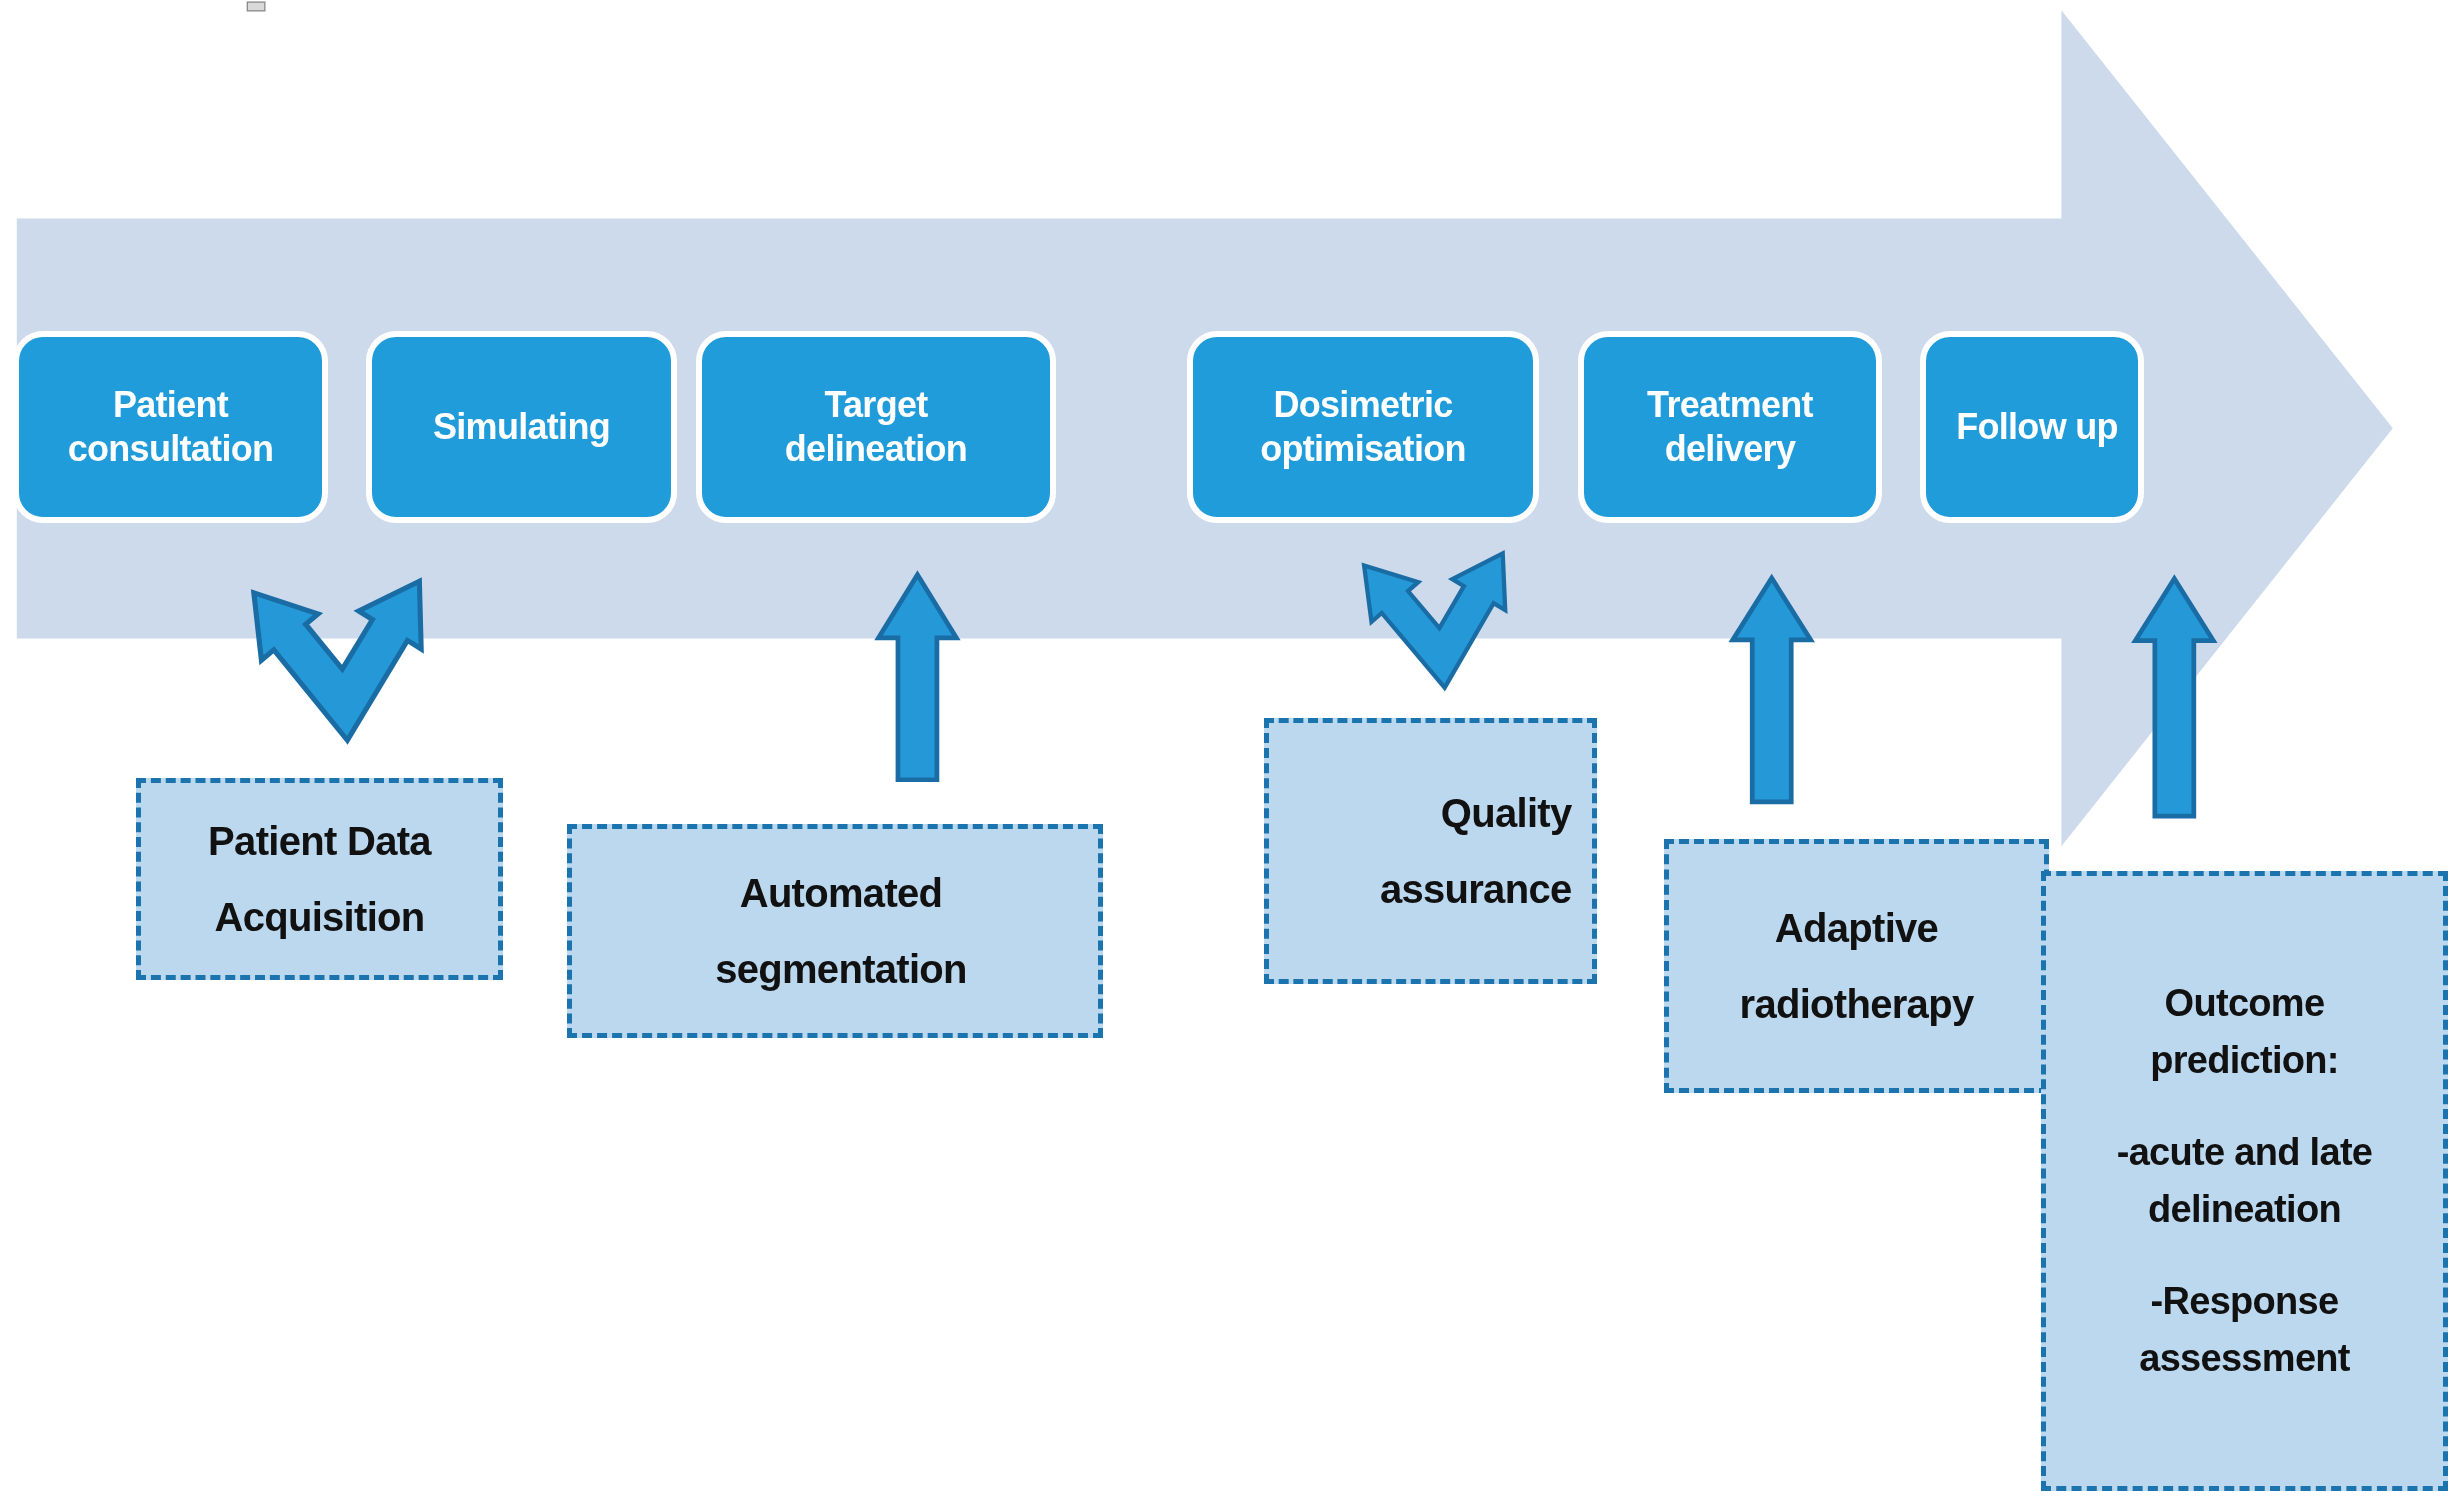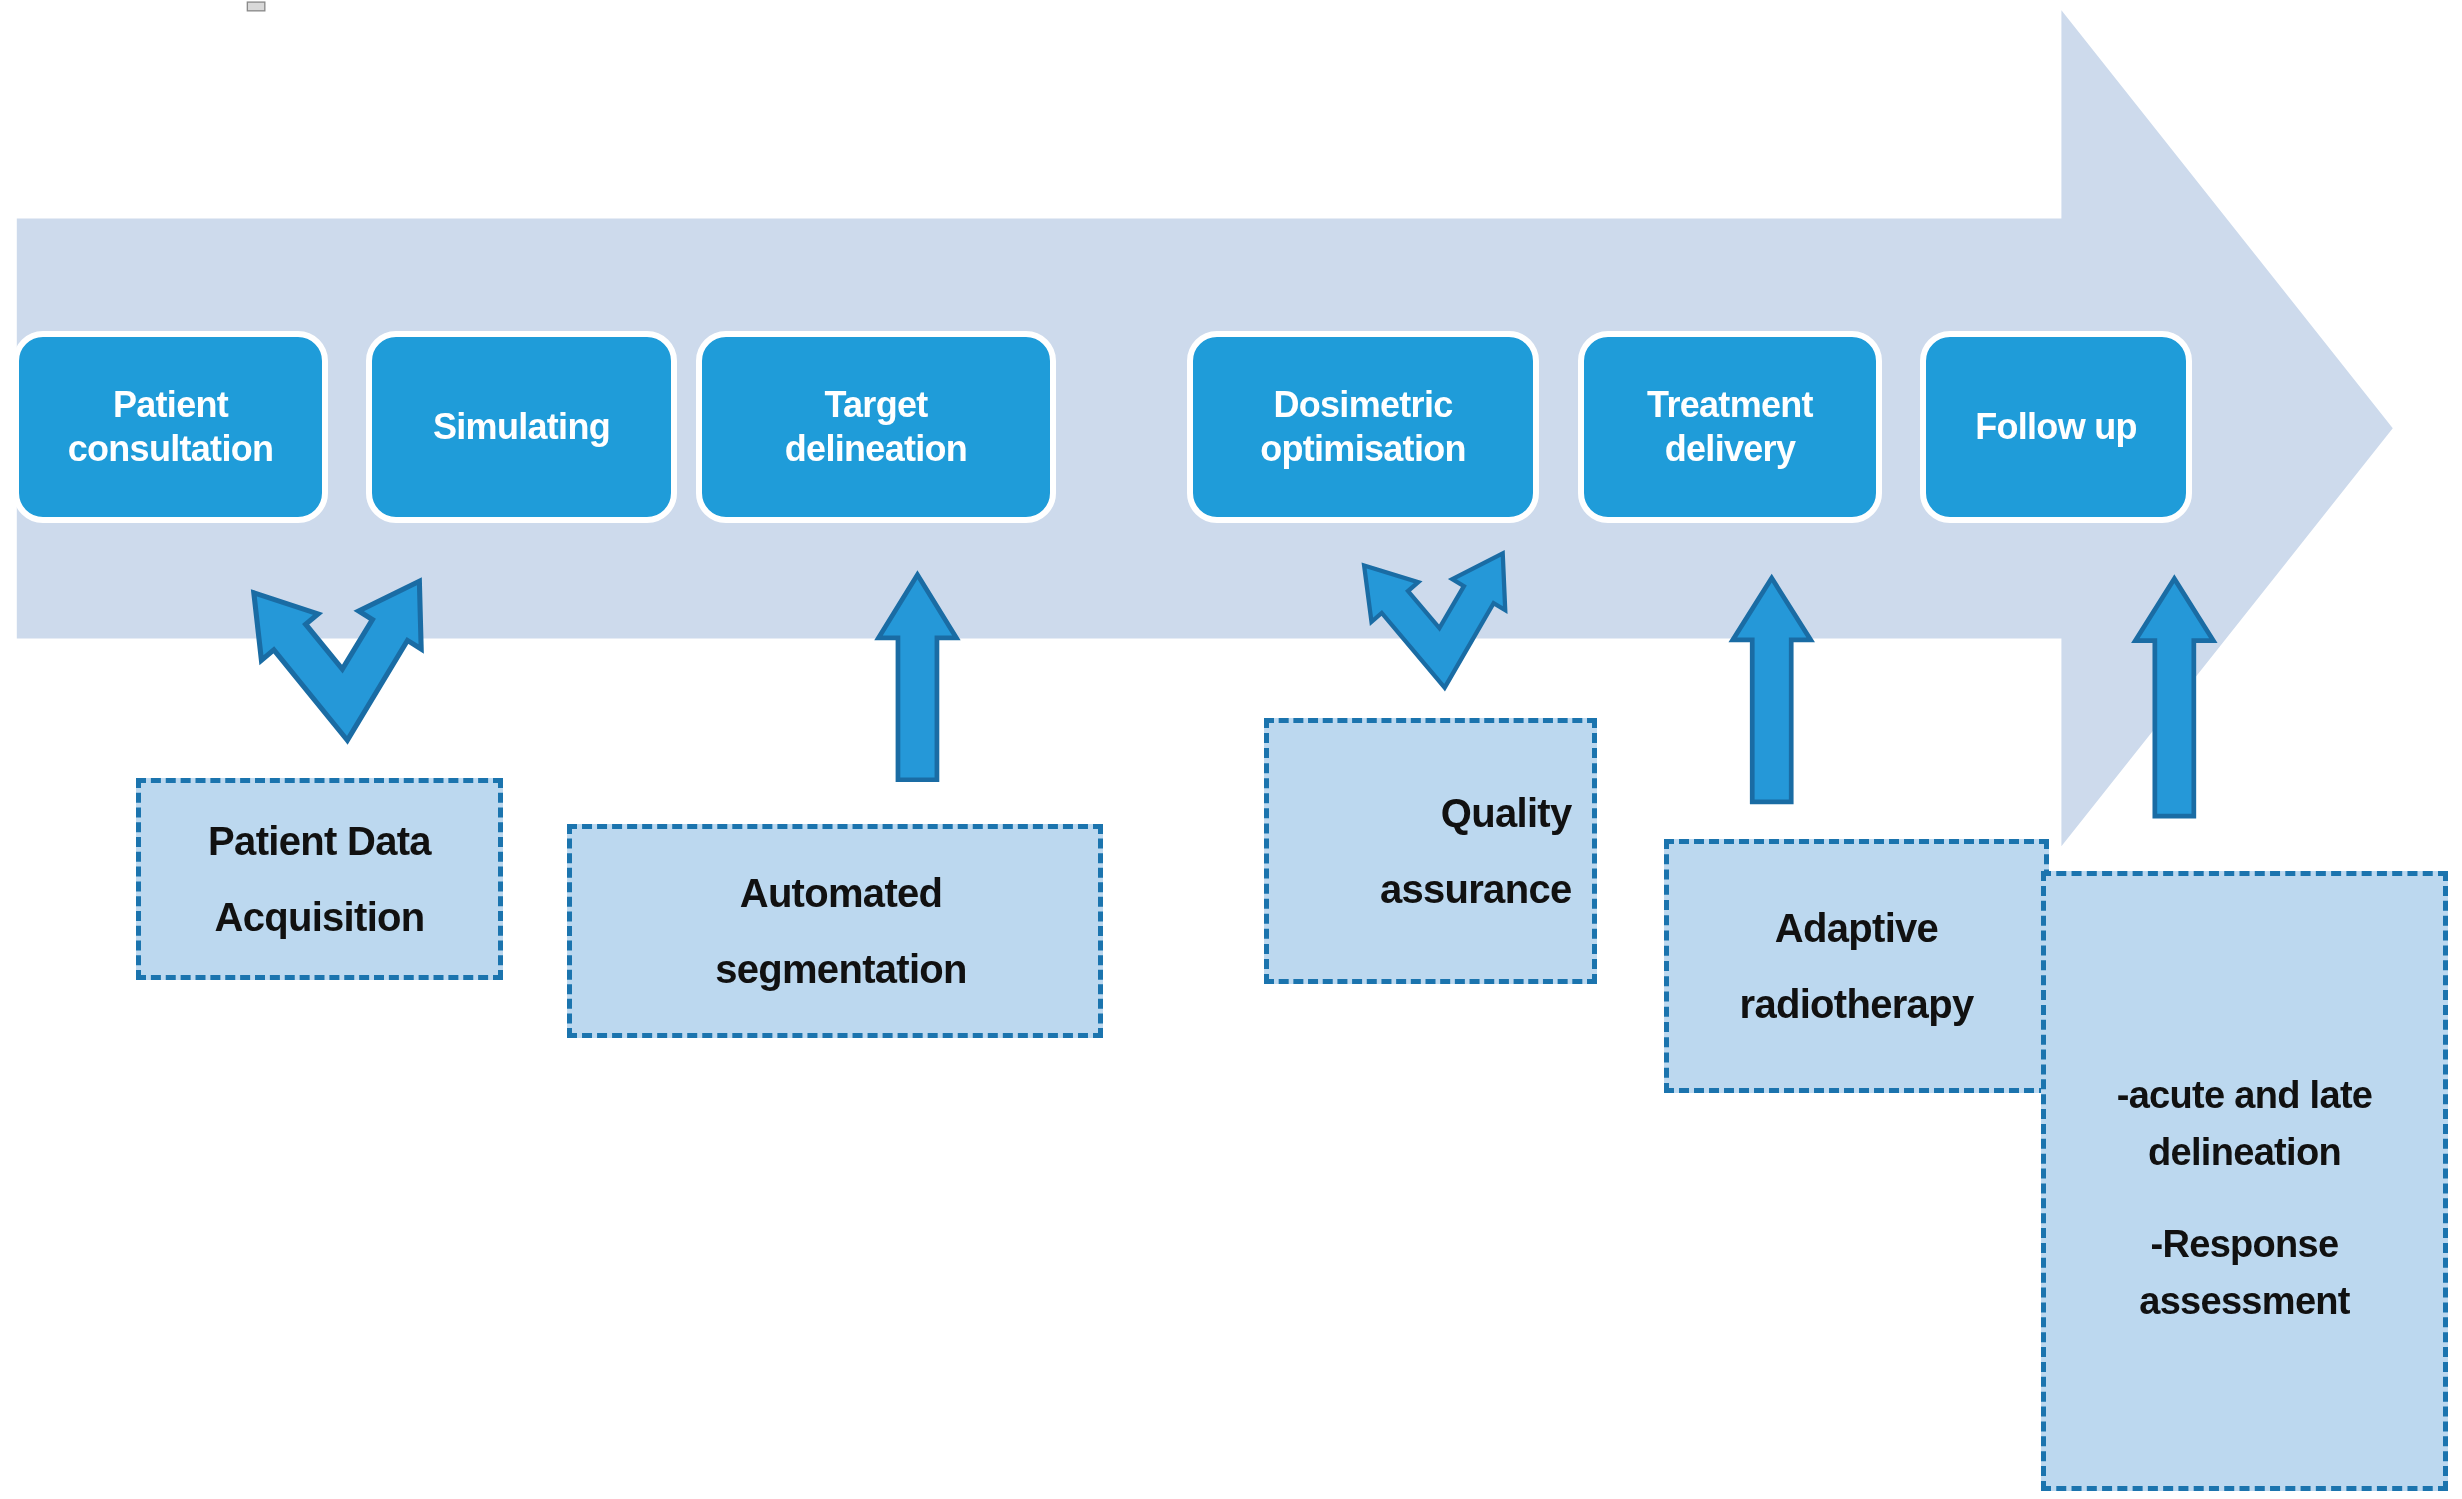--- a/index.html
+++ b/index.html
@@ -100,39 +100,40 @@
   </div>
   <div class="step-box" style="left:696px; width:360px;">
     <div class="step-label" style="width:242px;">Target delineation</div>
   </div>
   <div class="step-box" style="left:1187px; width:352px;">
     <div class="step-label" style="width:282px;">Dosimetric optimisation</div>
   </div>
   <div class="step-box" style="left:1578px; width:304px;">
     <div class="step-label" style="width:242px;">Treatment delivery</div>
   </div>
-  <div class="step-box" style="left:1920px; width:272px;">
+  <div class="step-box" style="left:1920px; width:224px;justify-content:flex-end;">
     <div class="step-label" style="width:202px;">Follow up</div>
   </div>
 
   <div class="support-box" style="left:136px; top:778px; width:367px; height:202px;">
     <div class="support-label" style="width:309px;">Patient Data Acquisition</div>
   </div>
 
   <div class="support-box" style="left:567px; top:824px; width:536px; height:214px;padding-left:12px;">
     <div class="support-label" style="width:376px;">Automated segmentation</div>
   </div>
 
   <div class="support-box" style="left:1264px; top:718px; width:333px; height:266px;">
     <div class="support-label" style="width:282px;text-align:right;">Quality assurance</div>
   </div>
 
   <div class="support-box" style="left:1664px; top:839px; width:385px; height:254px;">
     <div class="support-label" style="width:323px;">Adaptive radiotherapy</div>
   </div>
 
   <div class="support-box" style="left:2041px; top:871px; width:407px; height:620px;">
+    <p class="outcome-title" style="width:350px;">Outcome prediction:</p>
     <p class="outcome-bullet" style="width:350px;">-acute and late delineation</p>
     <p class="outcome-bullet" style="width:350px;">-Response assessment</p>
   </div>
 
 </div>
 
 
 </body></html>

